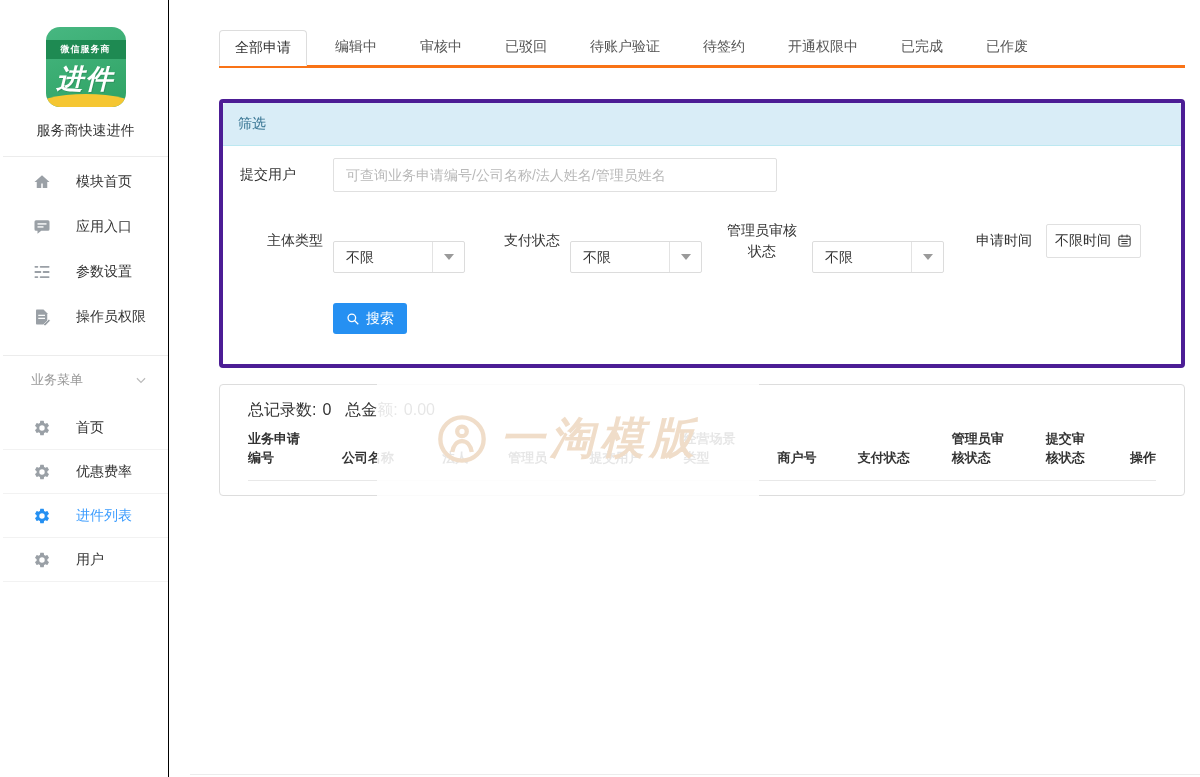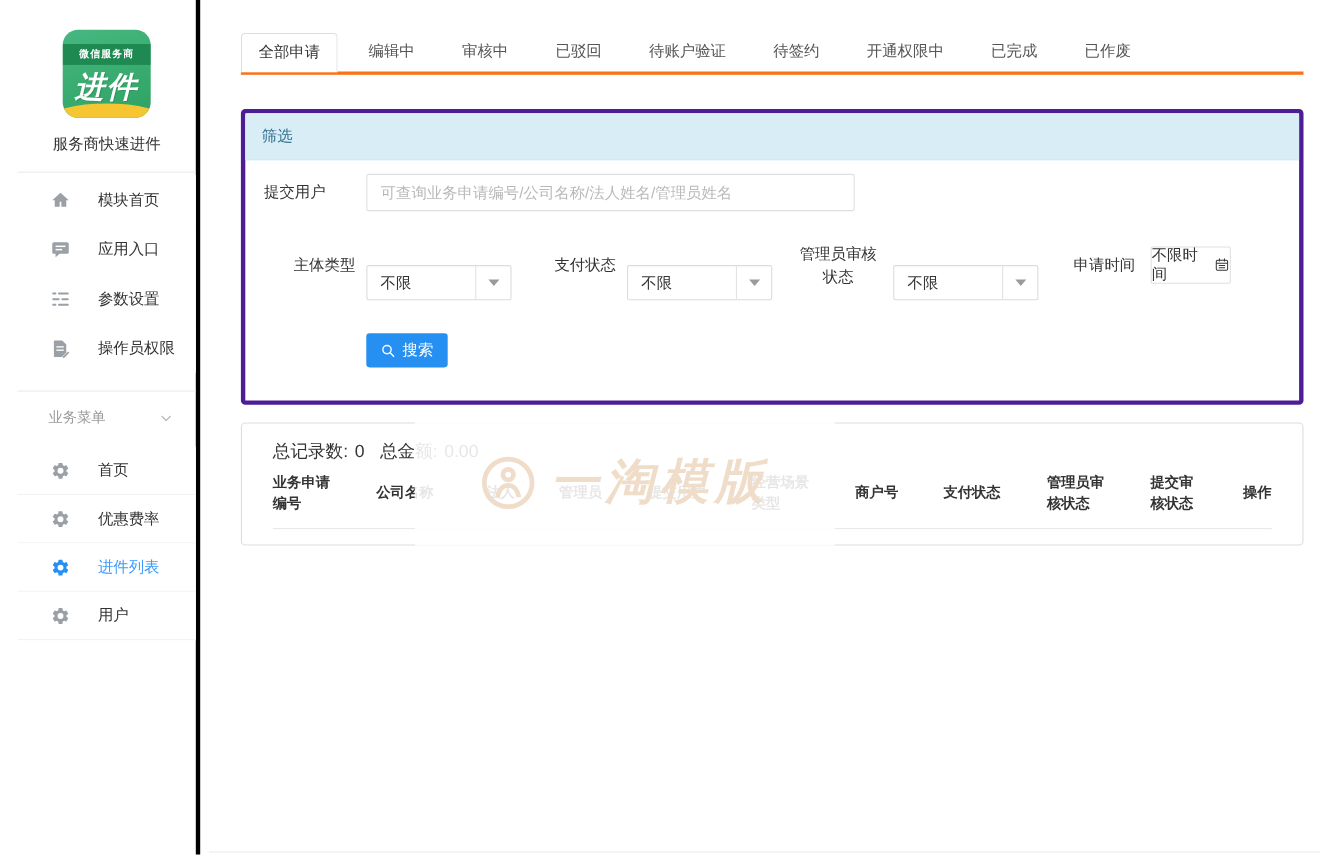--- a/index.html
+++ b/index.html
@@ -4,22 +4,22 @@
 <style>
   * { box-sizing: border-box; margin: 0; padding: 0; }
   html, body { width: 1200px; height: 777px; overflow: hidden; }
   body {
     font-family: "Liberation Sans", "DejaVu Sans", sans-serif;
     background: #fff; color: #333; position: relative;
   }
 
   
   .sidebar {
-    position: absolute; left: 16px; top: 0; width: 166px; height: 777px;
-    background: #fff; border-right: 4px solid #000000;
+    position: absolute; left: 3px; top: 0; width: 166px; height: 777px;
+    background: #fff; border-right: 1px solid #000000;
   }
   .logo-wrap { padding-top: 27px; text-align: center; }
   .logo {
     width: 80px; height: 80px; margin: 0 auto; border-radius: 14px;
     background: linear-gradient(160deg, #47b781, #2ea263);
     position: relative; overflow: hidden;
   }
   .logo-banner {
     margin-top: 13px; background: #1e8a52; color: #fff;
     font-size: 9px; font-weight: bold; padding: 3px 0; letter-spacing: 1px;
@@ -94,21 +94,21 @@
   .select-caret-seg {
     width: 32px; border-left: 1px solid #e3e3e3;
     display: flex; align-items: center; justify-content: center;
   }
   .caret {
     width: 0; height: 0; border-left: 5px solid transparent;
     border-right: 5px solid transparent; border-top: 6px solid #9a9a9a;
   }
   .date-box {
     display: flex; align-items: center; justify-content: center; gap: 6px;
-    width: 73px; height: 34px; border: 1px solid #e0e0e0; border-radius: 2px;
+    width: 95px; height: 34px; border: 1px solid #e0e0e0; border-radius: 2px;
     font-size: 14px; color: #333; margin-left: 14px; cursor: pointer; flex: none;
   }
   .date-box svg { width: 15px; height: 15px; stroke: #333; fill: none; stroke-width: 1.6; }
 
   .frow3 { margin-top: 30px; }
   .search-btn {
     display: inline-flex; align-items: center; gap: 6px; margin-left: 95px;
     background: #2590f2; color: #fff; border: none; border-radius: 3px;
     height: 31px; padding: 0 13px; font-size: 14px; cursor: pointer;
     font-family: inherit;
@@ -117,21 +117,21 @@
 
   
   .result-panel {
     margin-top: 16px; border: 1px solid #ddd; border-radius: 4px;
     padding: 15px 28px 0; height: 112px; position: relative; background: #fff;
   }
   .summary { font-size: 16px; color: #333; }
   .summary .val { margin: 0 14px 0 6px; }
   .summary .val:last-child { margin-right: 0; }
   .header-row {
-    display: flex; justify-content: space-between; align-items: center;
+    display: flex; justify-content: space-between; align-items: flex-end;
     margin-top: 9px; padding-bottom: 12px; border-bottom: 1px solid #e8e8e8;
     font-size: 13px; font-weight: bold; color: #333; line-height: 1.45;
   }
   .col { flex: none; }
   .c0 { width: 58px; }  .c1 { width: 64px; }  .c2 { width: 30px; }
   .c3 { width: 45px; }  .c4 { width: 58px; }  .c5 { width: 58px; }
   .c6 { width: 44px; }  .c7 { width: 58px; }  .c8 { width: 58px; }
   .c9 { width: 46px; }  .c10 { width: 28px; text-align: right; }
 
   .watermark {

